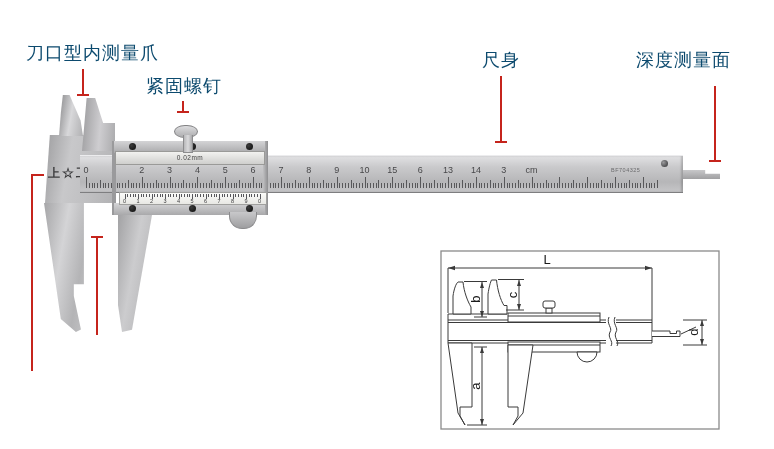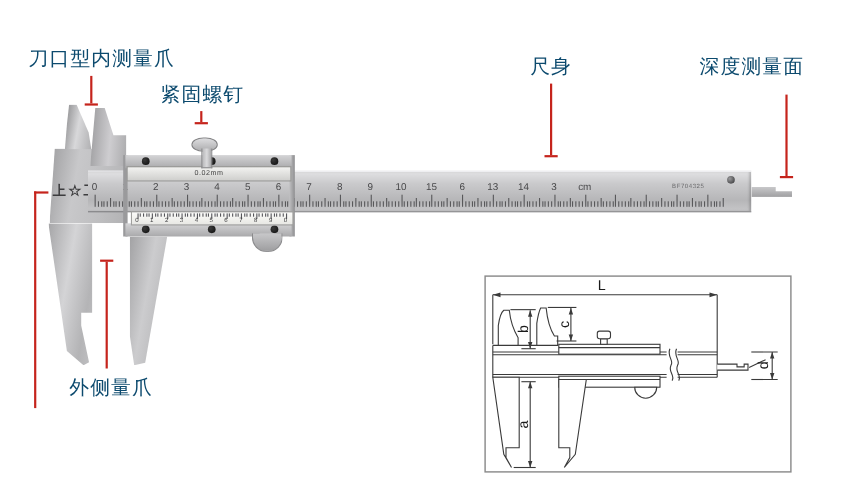--- a/index.html
+++ b/index.html
@@ -410,21 +410,20 @@
   <div class="ann-text" style="left:482px;top:48px">尺身</div>
   <div class="ann-line" style="left:500px;top:76px;width:2px;height:65px"></div>
   <div class="ann-line" style="left:495px;top:141px;width:12px;height:2px"></div>
 
   <div class="ann-text" style="left:636px;top:48px">深度测量面</div>
   <div class="ann-line" style="left:714px;top:86px;width:2px;height:75px"></div>
   <div class="ann-line" style="left:709px;top:160px;width:12px;height:2px"></div>
 
   <div class="ann-line" style="left:91px;top:236px;width:12px;height:2px"></div>
   <div class="ann-line" style="left:96px;top:238px;width:2px;height:97px"></div>
-  <div class="ann-text" style="left:63px;top:340px">外侧量爪</div>
 
   <div class="ann-line" style="left:31px;top:174px;width:13px;height:2px"></div>
   <div class="ann-line" style="left:31px;top:174px;width:2px;height:197px"></div>
 
   <svg class="diagram-svg" width="280" height="180" viewBox="0 0 280 180">
     <rect x="1" y="1" width="278" height="178" fill="#ffffff" stroke="#8a8a8a" stroke-width="1.3"></rect>
     <g stroke="#3a3a3a" stroke-width="1" fill="none">
       <line x1="8" y1="18" x2="212" y2="18"></line>
       <line x1="8" y1="18" x2="8" y2="63"></line>
       <line x1="212" y1="18" x2="212" y2="70"></line>

